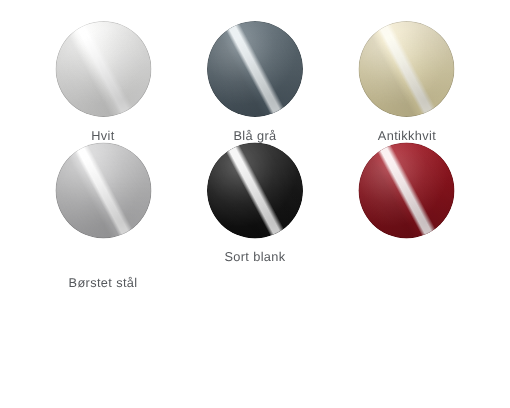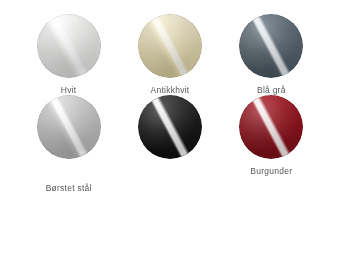--- a/index.html
+++ b/index.html
@@ -98,55 +98,55 @@
       <div class="swatch-disc">
         <div class="disc-base" style="background: linear-gradient(rgb(251, 251, 250) 0%, rgb(242, 242, 241) 50%, rgb(233, 233, 232) 100%);"></div>
         <div class="disc-gloss" style="background: linear-gradient(62deg, rgba(0, 0, 0, 0.18) 0%, rgba(0, 0, 0, 0.1) 38%, rgba(0, 0, 0, 0) 44%, rgb(255, 255, 255) 47%, rgb(255, 255, 255) 52%, rgba(255, 255, 255, 0) 56%, rgba(0, 0, 0, 0.05) 70%, rgba(0, 0, 0, 0.16) 100%);"></div>
         <div class="disc-shade"></div>
         <div class="disc-rim"></div>
       </div>
       <div class="swatch-label" style="color: rgb(85, 88, 92);">Hvit</div>
     </div>
     <div class="swatch-cell">
       <div class="swatch-disc">
+        <div class="disc-base" style="background: linear-gradient(rgb(103, 117, 126) 0%, rgb(93, 107, 116) 50%, rgb(78, 92, 102) 100%);"></div>
+        <div class="disc-gloss" style="background: linear-gradient(62deg, rgba(0, 0, 0, 0.18) 0%, rgba(0, 0, 0, 0.1) 38%, rgba(0, 0, 0, 0) 44%, rgb(232, 238, 241) 47%, rgb(232, 238, 241) 52%, rgba(255, 255, 255, 0) 56%, rgba(0, 0, 0, 0.05) 70%, rgba(0, 0, 0, 0.16) 100%);"></div>
+        <div class="disc-shade"></div>
+        <div class="disc-rim"></div>
+      </div>
+      <div class="swatch-label" style="color: rgb(85, 88, 92);">Blå grå</div>
+    </div>
+    <div class="swatch-cell">
+      <div class="swatch-disc">
         <div class="disc-base" style="background: linear-gradient(rgb(242, 234, 208) 0%, rgb(236, 226, 184) 50%, rgb(227, 215, 166) 100%);"></div>
         <div class="disc-gloss" style="background: linear-gradient(62deg, rgba(0, 0, 0, 0.18) 0%, rgba(0, 0, 0, 0.1) 38%, rgba(0, 0, 0, 0) 44%, rgb(253, 251, 239) 47%, rgb(253, 251, 239) 52%, rgba(255, 255, 255, 0) 56%, rgba(0, 0, 0, 0.05) 70%, rgba(0, 0, 0, 0.16) 100%);"></div>
         <div class="disc-shade"></div>
         <div class="disc-rim"></div>
       </div>
       <div class="swatch-label" style="color: rgb(85, 88, 92);">Antikkhvit</div>
-    </div>
-    <div class="swatch-cell">
-      <div class="swatch-disc">
-        <div class="disc-base" style="background: linear-gradient(rgb(103, 117, 126) 0%, rgb(93, 107, 116) 50%, rgb(78, 92, 102) 100%);"></div>
-        <div class="disc-gloss" style="background: linear-gradient(62deg, rgba(0, 0, 0, 0.18) 0%, rgba(0, 0, 0, 0.1) 38%, rgba(0, 0, 0, 0) 44%, rgb(232, 238, 241) 47%, rgb(232, 238, 241) 52%, rgba(255, 255, 255, 0) 56%, rgba(0, 0, 0, 0.05) 70%, rgba(0, 0, 0, 0.16) 100%);"></div>
-        <div class="disc-shade"></div>
-        <div class="disc-rim"></div>
-      </div>
-      <div class="swatch-label" style="color: rgb(85, 88, 92);">Blå grå</div>
     </div>
     <div class="swatch-cell">
       <div class="swatch-disc">
         <div class="disc-base" style="background: linear-gradient(rgb(216, 216, 217) 0%, rgb(201, 201, 202) 50%, rgb(188, 188, 190) 100%);"></div>
         <div class="disc-gloss" style="background: linear-gradient(62deg, rgba(0, 0, 0, 0.18) 0%, rgba(0, 0, 0, 0.1) 38%, rgba(0, 0, 0, 0) 44%, rgb(255, 255, 255) 47%, rgb(255, 255, 255) 52%, rgba(255, 255, 255, 0) 56%, rgba(0, 0, 0, 0.05) 70%, rgba(0, 0, 0, 0.16) 100%);"></div>
         <div class="disc-shade"></div>
         <div class="disc-rim"></div>
       </div>
       <div class="swatch-label" style="color: rgb(85, 88, 92); margin-top: 24px;">Børstet stål</div>
     </div>
     <div class="swatch-cell">
       <div class="swatch-disc">
         <div class="disc-base" style="background: linear-gradient(rgb(46, 46, 46) 0%, rgb(27, 27, 27) 50%, rgb(16, 16, 16) 100%);"></div>
         <div class="disc-gloss" style="background: linear-gradient(62deg, rgba(0, 0, 0, 0.18) 0%, rgba(0, 0, 0, 0.1) 38%, rgba(0, 0, 0, 0) 44%, rgb(244, 244, 244) 47%, rgb(244, 244, 244) 52%, rgba(255, 255, 255, 0) 56%, rgba(0, 0, 0, 0.05) 70%, rgba(0, 0, 0, 0.16) 100%);"></div>
         <div class="disc-shade"></div>
         <div class="disc-rim"></div>
       </div>
+      <div class="swatch-label" style="color: rgb(85, 88, 92);">Sort blank</div>
     </div>
     <div class="swatch-cell">
       <div class="swatch-disc">
         <div class="disc-base" style="background: linear-gradient(rgb(168, 28, 40) 0%, rgb(149, 21, 31) 50%, rgb(129, 17, 26) 100%);"></div>
         <div class="disc-gloss" style="background: linear-gradient(62deg, rgba(0, 0, 0, 0.18) 0%, rgba(0, 0, 0, 0.1) 38%, rgba(0, 0, 0, 0) 44%, rgb(251, 239, 240) 47%, rgb(251, 239, 240) 52%, rgba(255, 255, 255, 0) 56%, rgba(0, 0, 0, 0.05) 70%, rgba(0, 0, 0, 0.16) 100%);"></div>
         <div class="disc-shade"></div>
         <div class="disc-rim"></div>
       </div>
-      <div class="swatch-label" style="color: rgb(85, 88, 92);">Burgunder</div>
     </div>
   </div>
 
 </body></html>

